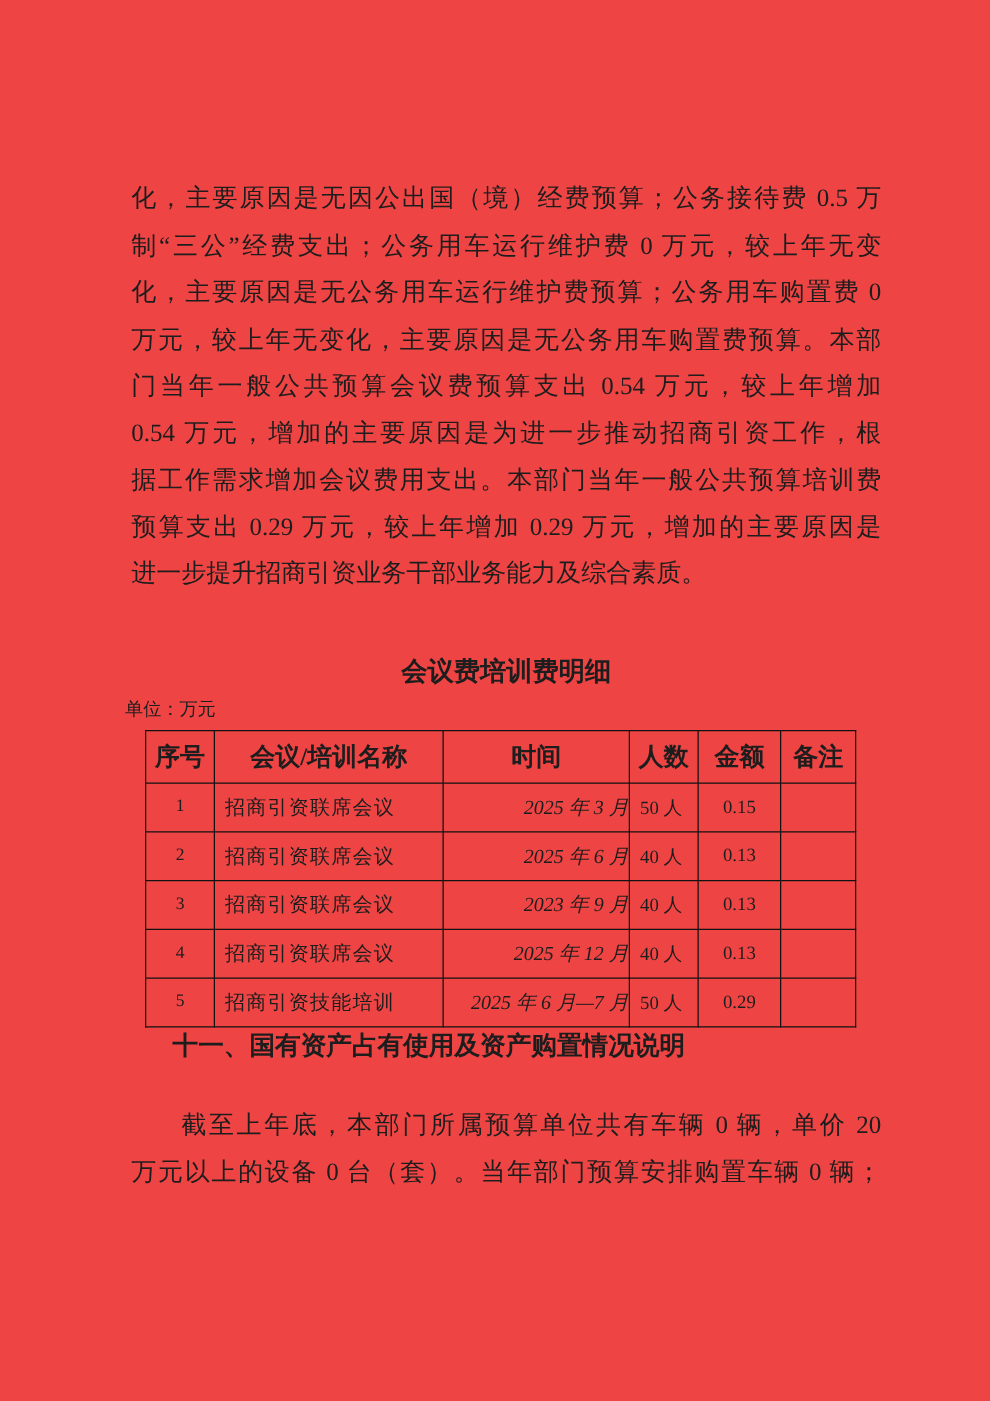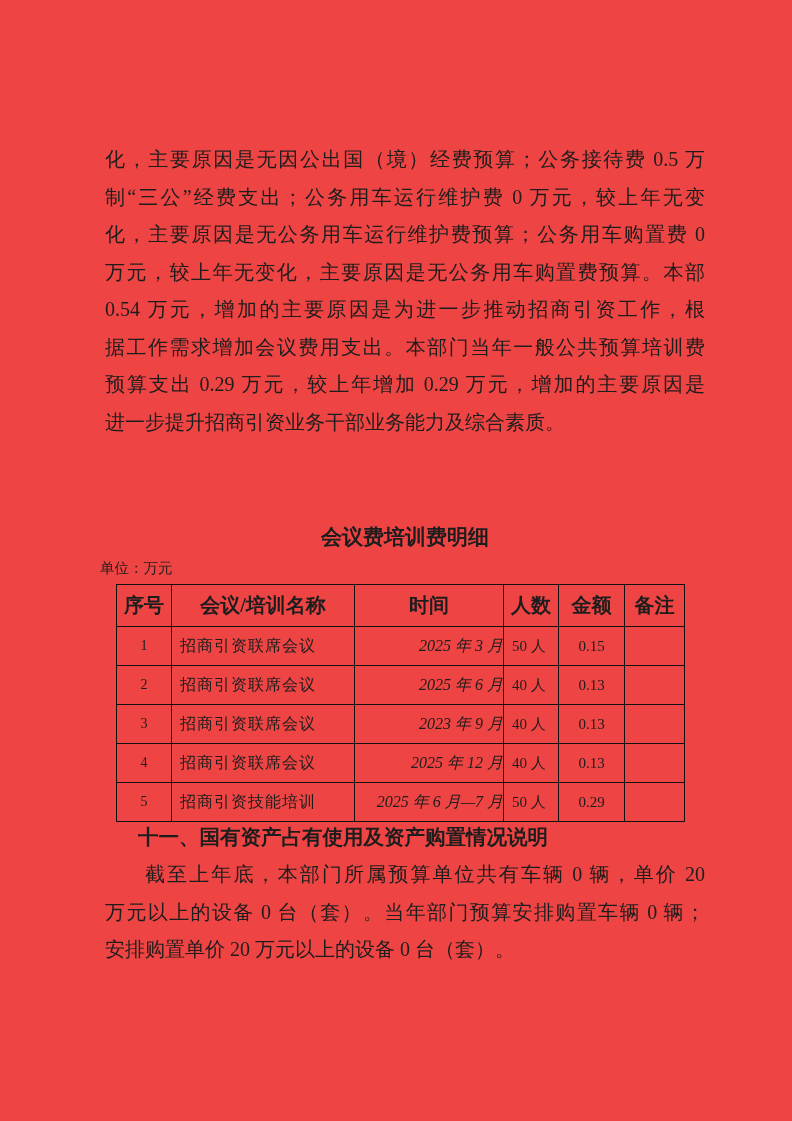--- a/index.html
+++ b/index.html
@@ -26,21 +26,21 @@
   .para2 { top: 856px; }
   .tline {
     height: 37.5px;
     line-height: 37.5px;
     font-size: 20px;
     text-align: justify;
     text-align-last: justify;
     overflow: hidden;
   }
   .tline.last { text-align-last: left; }
-  .tline.first { text-indent: 40px; }
+  .tline.first { text-indent: 40px; margin-top: 26px; }
 
   
   .table-title {
     position: absolute;
     left: 105px;
     top: 520px;
     width: 600px;
     height: 34px;
     line-height: 34px;
     text-align: center;
@@ -102,20 +102,21 @@
 </head>
 <body>
 
 <div class="page">
 
   <div class="para para1">
     <div class="tline">化，主要原因是无因公出国（境）经费预算；公务接待费 0.5 万</div>
     <div class="tline">制“三公”经费支出；公务用车运行维护费 0 万元，较上年无变</div>
     <div class="tline">化，主要原因是无公务用车运行维护费预算；公务用车购置费 0</div>
     <div class="tline">万元，较上年无变化，主要原因是无公务用车购置费预算。本部</div>
+    <div class="tline">门当年一般公共预算会议费预算支出 0.54 万元，较上年增加</div>
     <div class="tline">0.54 万元，增加的主要原因是为进一步推动招商引资工作，根</div>
     <div class="tline">据工作需求增加会议费用支出。本部门当年一般公共预算培训费</div>
     <div class="tline">预算支出 0.29 万元，较上年增加 0.29 万元，增加的主要原因是</div>
     <div class="tline last">进一步提升招商引资业务干部业务能力及综合素质。</div>
   </div>
 
   <div class="table-title">会议费培训费明细</div>
 
   <div class="unit-note">单位：万元</div>
 
@@ -180,16 +181,15 @@
         <td class="c-note"></td>
       </tr>
     </tbody>
   </table>
 
   <div class="sec11-title">十一、国有资产占有使用及资产购置情况说明</div>
 
   <div class="para para2">
     <div class="tline first">截至上年底，本部门所属预算单位共有车辆 0 辆，单价 20</div>
     <div class="tline">万元以上的设备 0 台（套）。当年部门预算安排购置车辆 0 辆；</div>
-    <div class="tline last">安排购置单价 20 万元以上的设备 0 台（套）。</div>
   </div>
 
 </div>
 
 </body></html>

